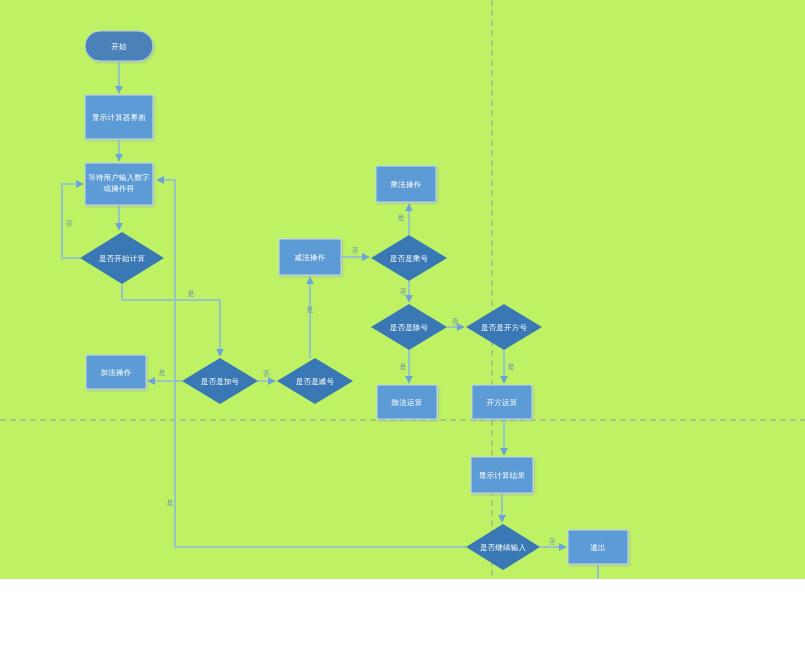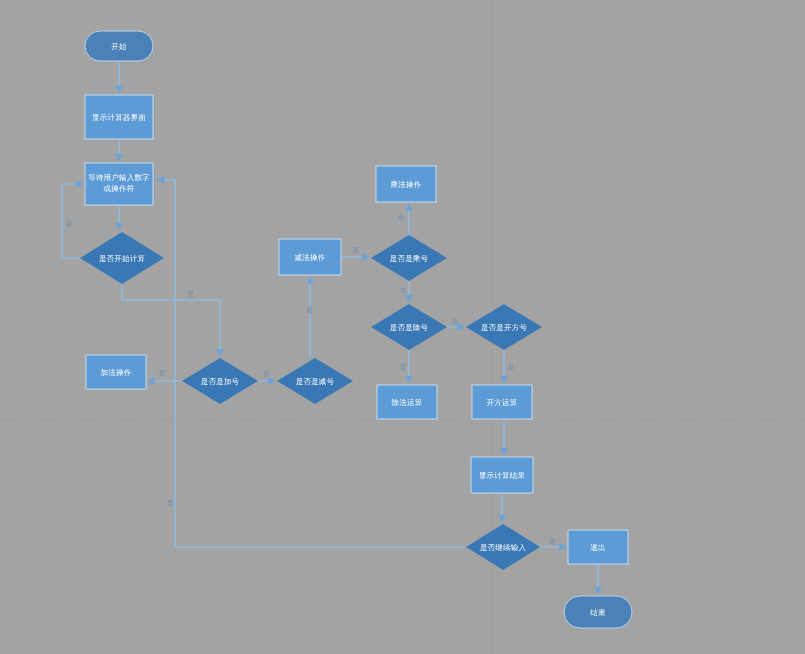--- a/index.html
+++ b/index.html
@@ -6,22 +6,22 @@
     margin: 0;
     padding: 0;
     background: #ffffff;
   }
   body {
     font-family: "DejaVu Sans", "Liberation Sans", sans-serif;
   }
   #canvas {
     position: relative;
     width: 805px;
-    height: 654px;
-    background: #a3a3a3;
+    height: 579px;
+    background: #bef264;
     overflow: hidden;
   }
   #diagram-svg {
     position: absolute;
     left: 0;
     top: 0;
     width: 805px;
     height: 654px;
   }
   .node-label {

